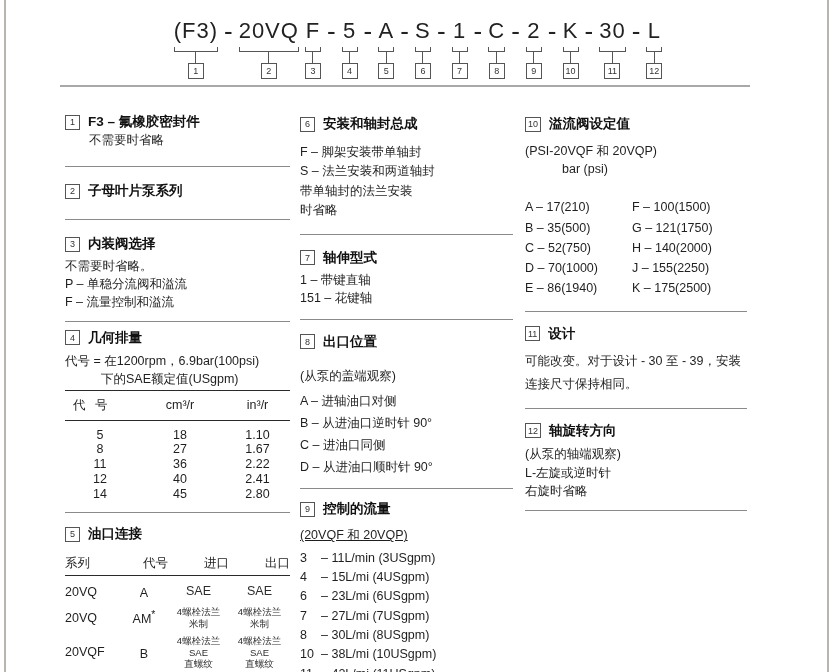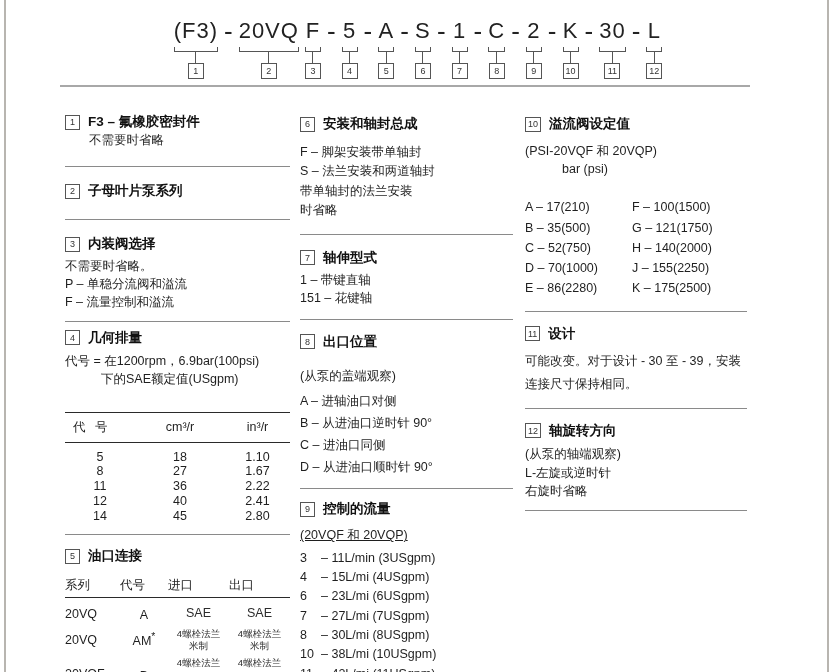--- a/index.html
+++ b/index.html
@@ -41,35 +41,35 @@
   .div-1{margin-top:17px;}
   .s2-title{margin-top:15px;}
   .div-2{margin-top:19px;}
   .s3-title{margin-top:15px;}
   .s3-body{margin-top:4px;}
   .div-3{margin-top:9px;}
   .s4-title{margin-top:7px;}
   .s4-desc{margin-top:5px;}
   .s4-desc2{padding-left:36px;}
 
-  .t4{margin-top:24px;}
+  .t4{margin-top:2px;}
   .t4-row{display:grid;grid-template-columns:70px 90px 65px;}
   .t4-head{border-top:1.5px solid #2a2a2a;border-bottom:1.5px solid #2a2a2a;padding:7px 0;font-size:12.5px;}
   .t4-head span:first-child{padding-left:8px;letter-spacing:3px;}
   .t4-head span{text-align:center;}
   .t4-head span:first-child{text-align:left;}
   .t4-body{margin-top:7px;}
   .t4-row span{text-align:center;font-size:12.5px;line-height:1.18;}
 
   .div-4{margin-top:11px;}
   .s5-title{margin-top:12px;}
   .t5{margin-top:9px;}
   .t5-row{display:grid;grid-template-columns:55px 48px 61px 61px;align-items:center;}
   .t5-head{font-size:12.5px;padding-bottom:6px;border-bottom:1.5px solid #2a2a2a;}
-  .t5-head span{text-align:left;}
+  .t5-head span{text-align:right;}
   .t5-head span:first-child{text-align:left;}
   .t5-body{margin-top:4px;}
   .t5-row{padding:3px 0;}
   .t5-series{font-size:12.5px;white-space:nowrap;}
   .t5-code{text-align:center;font-size:12.5px;}
   .t5-cell{text-align:center;font-size:9.5px;line-height:1.2;white-space:pre-line;color:#2c2c2c;}
   .t5-cell.big{font-size:12.5px;}
 
   
   .s6-title{margin-top:10px;}
@@ -429,21 +429,21 @@
   <div class="body s10-note">
     <p>(PSI-20VQF 和 20VQP)</p>
     <p class="s10-note2">bar (psi)</p>
   </div>
   <div class="s10-pairs body">
     <div class="s10-colA">
       <p>A – 17(210)</p>
       <p>B – 35(500)</p>
       <p>C – 52(750)</p>
       <p>D – 70(1000)</p>
-      <p>E – 86(2280)</p>
+      <p>E – 86(1940)</p>
     </div>
     <div class="s10-colB">
       <p>F – 100(1500)</p>
       <p>G – 121(1750)</p>
       <p>H – 140(2000)</p>
       <p>J – 155(2250)</p>
       <p>K – 175(2500)</p>
     </div>
   </div>
   <hr class="divider div-10">

